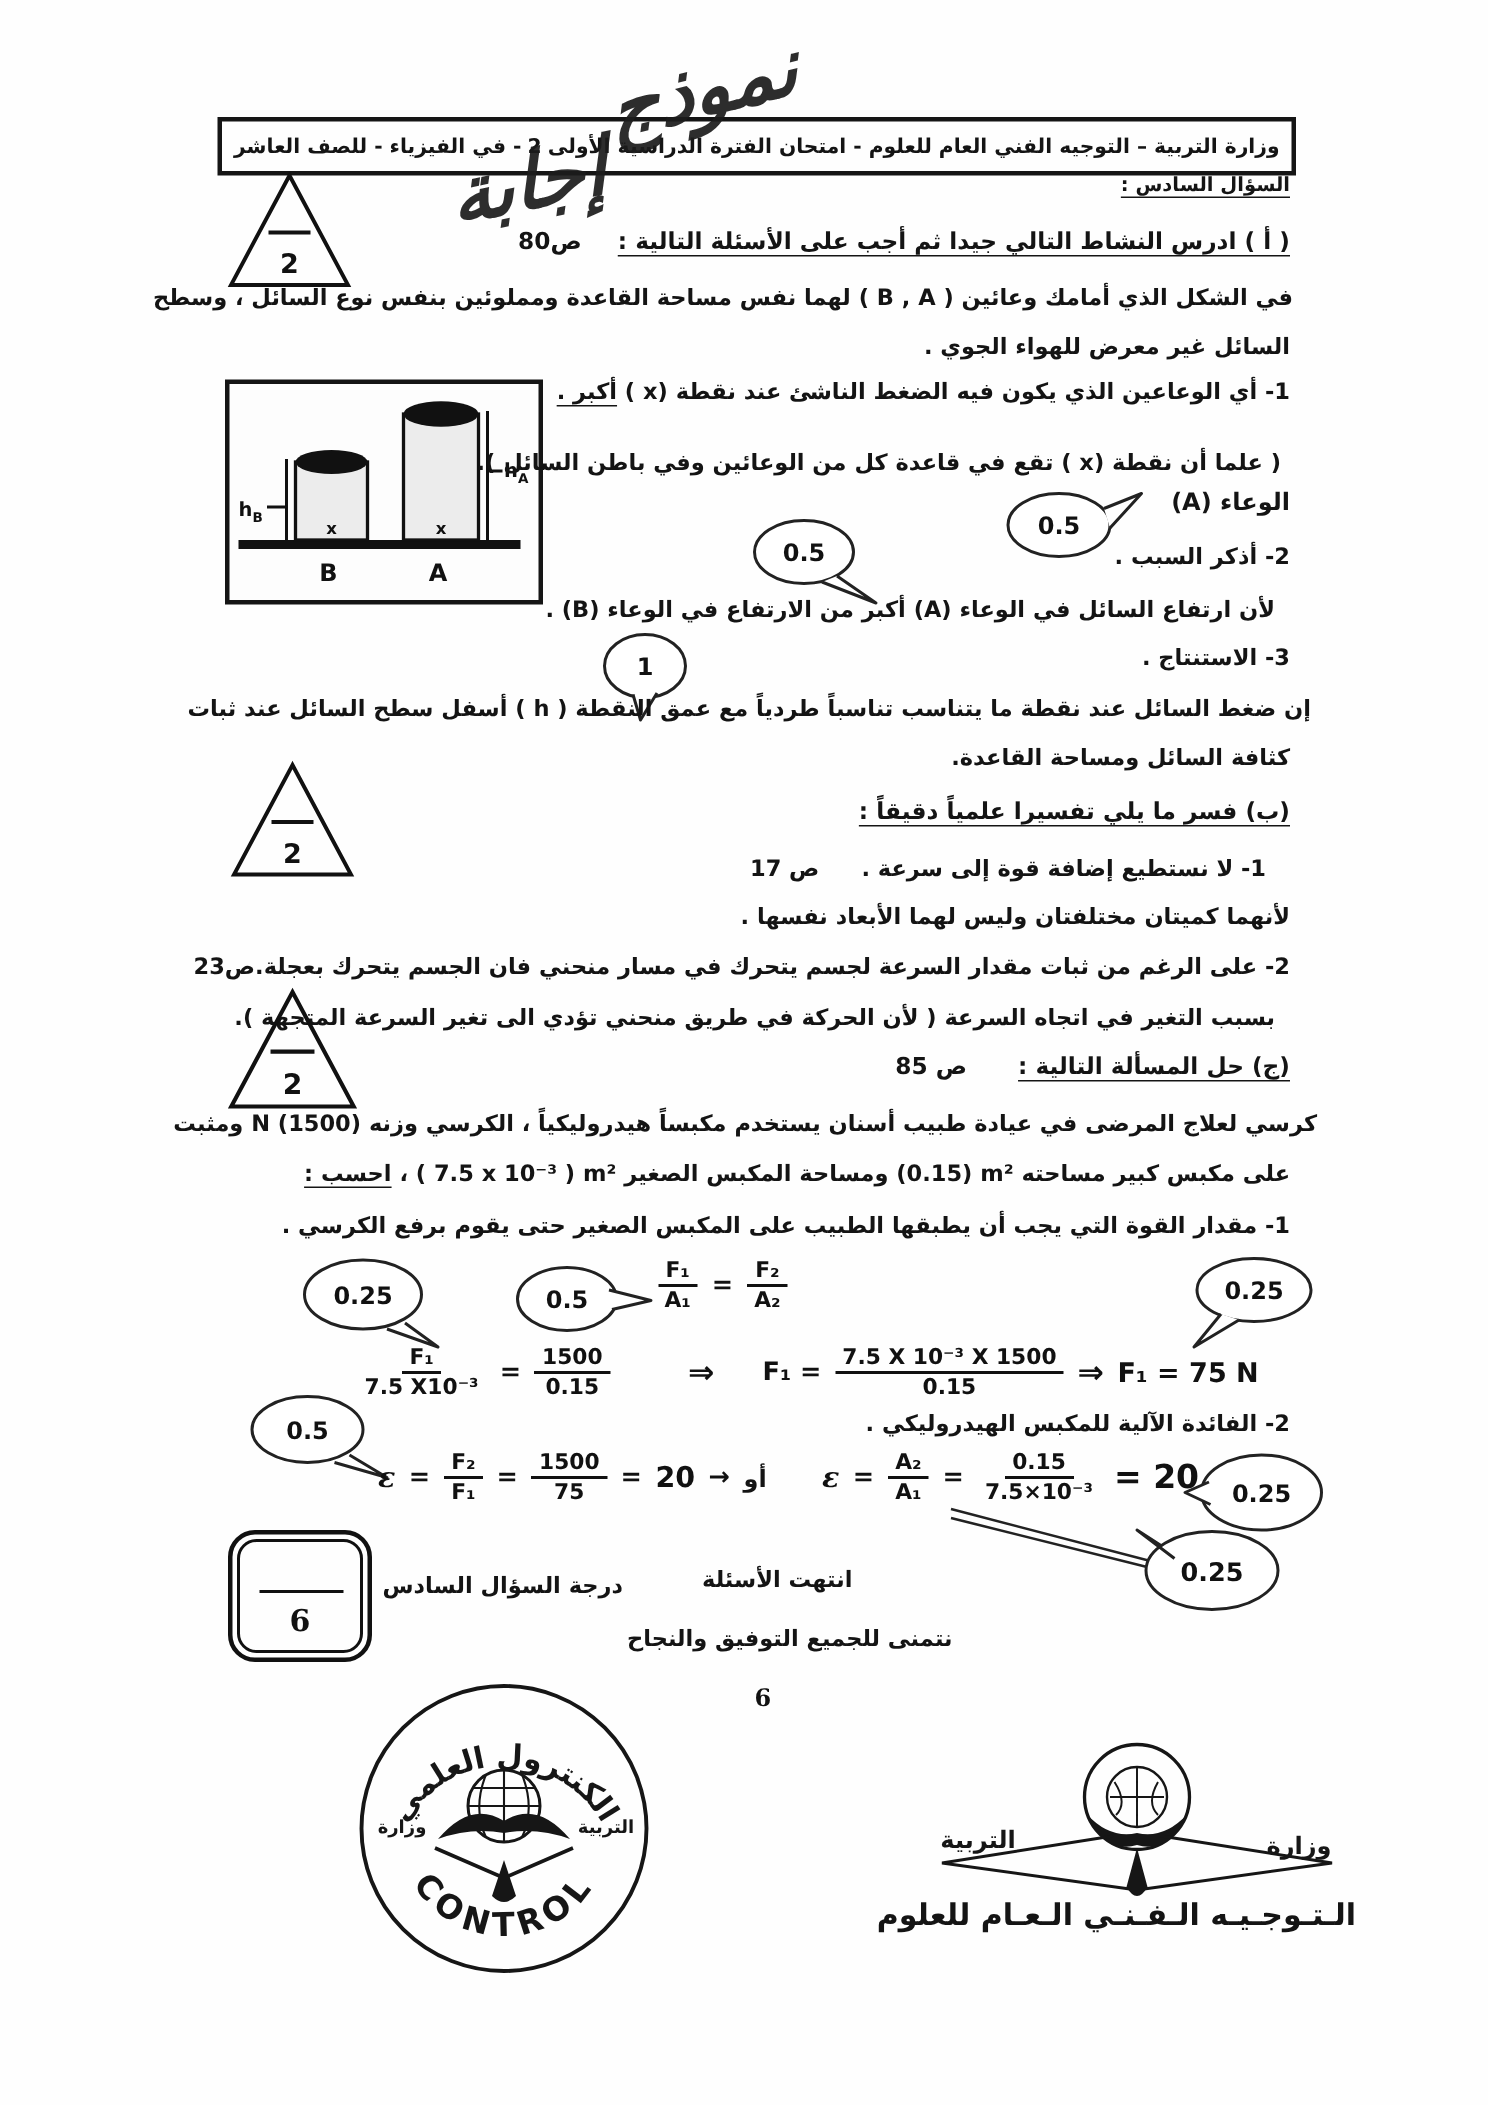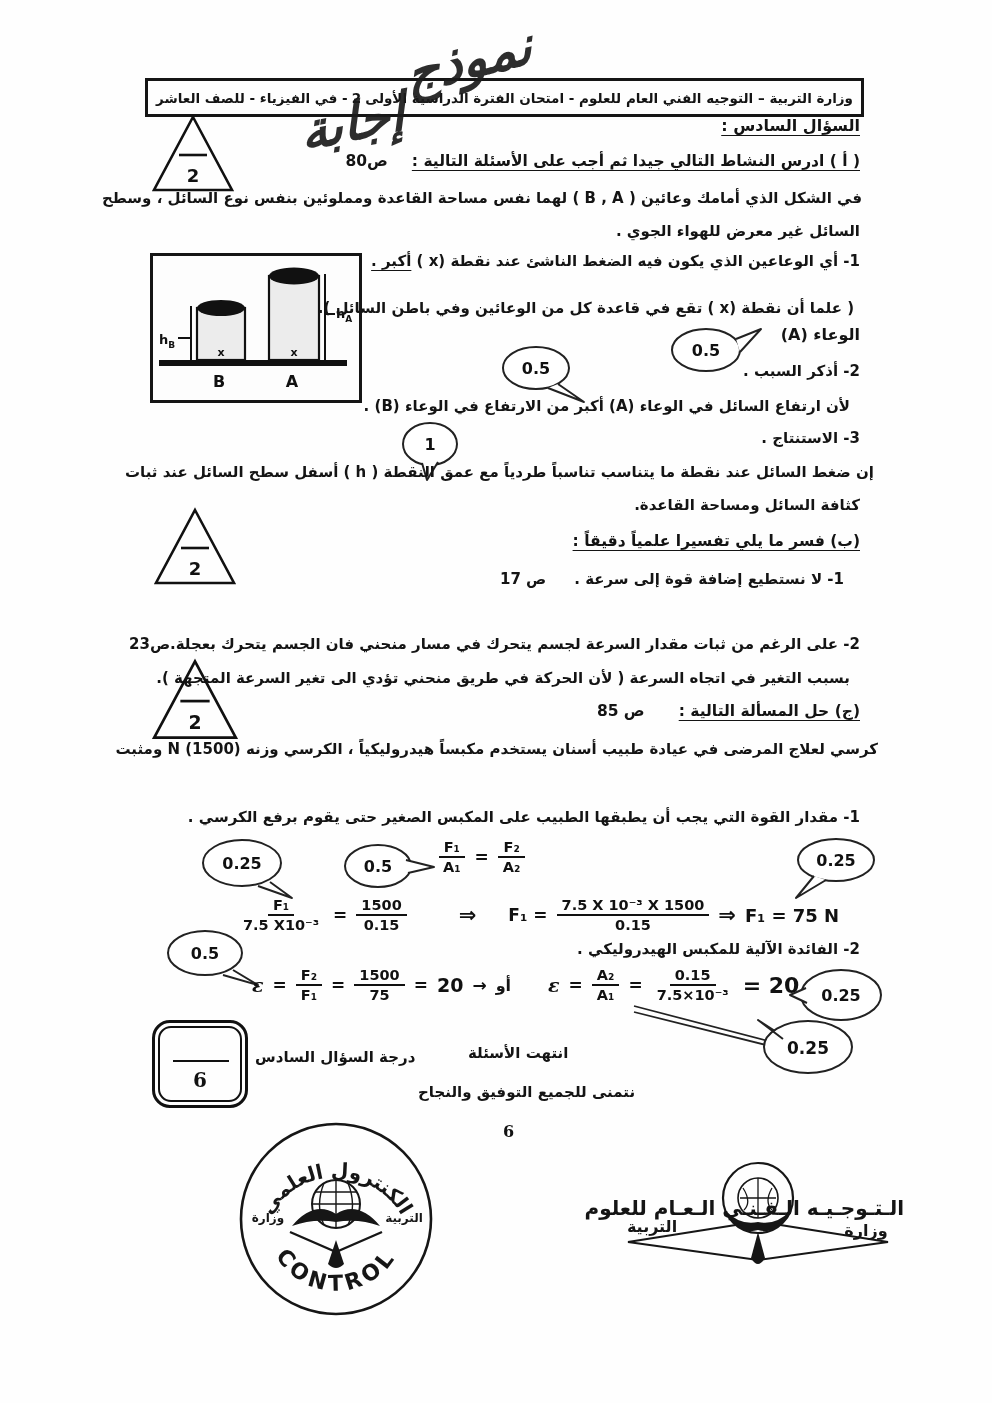--- a/index.html
+++ b/index.html
@@ -33,21 +33,21 @@
 
   <div class="hand" style="left:405px;top:30px;transform:rotate(-14deg) skewX(-8deg);">نموذج</div>
   <div class="hand" style="left:300px;top:92px;transform:rotate(-12deg) skewX(-6deg);">إجابة</div>
 
   <svg class="abs" style="left:150px;top:112px;" width="86" height="82" viewBox="0 0 86 82">
     <path d="M43,5 L82,78 L4,78 Z" fill="none" stroke="#111" stroke-width="2.6"></path>
     <line x1="29" y1="43" x2="57" y2="43" stroke="#111" stroke-width="2.6"></line>
     <text x="43" y="70" text-anchor="middle" font-size="18" font-weight="bold" fill="#111">2</text>
   </svg>
 
-  <div class="ar abs u" style="right:132px;top:116px;font-size:16px;">السؤال السادس :</div>
+  <div class="ar abs u" style="right:132px;top:116px;font-size:13px;">السؤال السادس :</div>
 
   <div class="ar abs" style="right:132px;top:152px;display:flex;gap:24px;font-size:15.5px;">
     <span class="u">( أ ) ادرس النشاط التالي جيدا ثم أجب على الأسئلة التالية :</span>
     <span>ص80</span>
   </div>
 
   <div class="ar abs" style="right:130px;top:189px;">في الشكل الذي أمامك وعائين ( B , A ) لهما نفس مساحة القاعدة ومملوئين بنفس نوع السائل ، وسطح</div>
   <div class="ar abs" style="right:132px;top:222px;">السائل غير معرض للهواء الجوي .</div>
 
   <div class="abs" style="left:150px;top:253px;width:206px;height:144px;border:3px solid #151515;background:#fdfdfd;">
@@ -112,40 +112,49 @@
     <line x1="29" y1="43" x2="57" y2="43" stroke="#111" stroke-width="2.6"></line>
     <text x="43" y="70" text-anchor="middle" font-size="18" font-weight="bold" fill="#111">2</text>
   </svg>
 
   <div class="ar abs u" style="right:132px;top:532px;font-size:15.5px;">(ب) فسر ما يلي تفسيرا علمياً دقيقاً :</div>
 
   <div class="ar abs" style="right:148px;top:570px;display:flex;gap:28px;">
     <span>1- لا نستطيع إضافة قوة إلى سرعة .</span>
     <span>ص 17</span>
   </div>
+  <div class="ar abs" style="right:132px;top:602px;">لأنهما كميتان مختلفتان وليس لهما الأبعاد نفسها .</div>
 
   <div class="ar abs" style="right:132px;top:635px;width:712px;display:flex;justify-content:space-between;">
     <span>2- على الرغم من ثبات مقدار السرعة لجسم يتحرك في مسار منحني فان الجسم يتحرك بعجلة.</span>
     <span>ص23</span>
   </div>
   <div class="ar abs" style="right:142px;top:669px;">بسبب التغير في اتجاه السرعة ( لأن الحركة في طريق منحني تؤدي الى تغير السرعة المتجهة ).</div>
 
   <svg class="abs" style="left:150px;top:656px;" width="90" height="86" viewBox="0 0 86 82">
     <path d="M43,5 L82,78 L4,78 Z" fill="none" stroke="#111" stroke-width="2.6"></path>
     <line x1="29" y1="43" x2="57" y2="43" stroke="#111" stroke-width="2.6"></line>
     <text x="43" y="70" text-anchor="middle" font-size="18" font-weight="bold" fill="#111">2</text>
   </svg>
 
   <div class="ar abs" style="right:132px;top:702px;display:flex;gap:34px;font-size:15.5px;">
     <span class="u">(ج) حل المسألة التالية :</span>
     <span>ص 85</span>
   </div>
 
   <div class="ar abs" style="right:114px;top:740px;">كرسي لعلاج المرضى في عيادة طبيب أسنان يستخدم مكبساً هيدروليكياً ، الكرسي وزنه N (1500) ومثبت</div>
 
+  <div class="ar abs" style="right:132px;top:773px;">
+    <span>على مكبس كبير مساحته</span>
+    <span dir="ltr">(0.15) m²</span>
+    <span>ومساحة المكبس الصغير</span>
+    <span dir="ltr">( 7.5 x 10⁻³ ) m²</span>
+    <span>،</span>
+    <span class="u">احسب :</span>
+  </div>
 
   <div class="ar abs" style="right:132px;top:808px;">1- مقدار القوة التي يجب أن يطبقها الطبيب على المكبس الصغير حتى يقوم برفع الكرسي .</div>
 
   <svg class="abs" style="left:198px;top:836px;" width="98" height="64" viewBox="0 0 98 64">
     <ellipse cx="44" cy="27" rx="39" ry="23" fill="#fff" stroke="#222" stroke-width="2"></ellipse>
     <path d="M72,46 L94,62 L60,50" fill="#fff" stroke="#222" stroke-width="2" stroke-linejoin="round"></path>
     <text x="44" y="33" text-anchor="middle" font-size="16" font-weight="bold" fill="#111">0.25</text>
   </svg>
 
   <svg class="abs" style="left:340px;top:840px;" width="96" height="56" viewBox="0 0 96 56">
@@ -291,16 +300,16 @@
     <circle cx="146" cy="46" r="20" fill="none" stroke="#161616" stroke-width="1.6"></circle>
     <path d="M131,36 Q140,50 132,58 M146,26 V66 M160,36 Q152,50 160,58 M128,46 H164" fill="none" stroke="#161616" stroke-width="1.3"></path>
     <path d="M113,58 Q128,74 146,70 Q164,74 179,58 Q166,84 146,78 Q126,84 113,58 Z" fill="#161616"></path>
 
     <path d="M130,72 L16,90 L146,108 M162,72 L276,90 L146,108" fill="none" stroke="#161616" stroke-width="2"></path>
 
     <path d="M146,80 L139,106 Q146,118 153,106 Z" fill="#161616"></path>
     <text x="254" y="84" text-anchor="middle" font-size="16" font-weight="bold" fill="#161616">وزارة</text>
     <text x="40" y="80" text-anchor="middle" font-size="16" font-weight="bold" fill="#161616">التربية</text>
   </svg>
-  <div class="ar abs" style="left:612px;top:1196px;width:292px;text-align:left;font-size:20px;">الـتـوجـيـه الـفـنـي الـعـام للعلوم</div>
+  <div class="ar abs" style="left:612px;top:1264px;width:292px;text-align:left;font-size:20px;">الـتـوجـيـه الـفـنـي الـعـام للعلوم</div>
 
 
 </div>
 
 </body></html>

